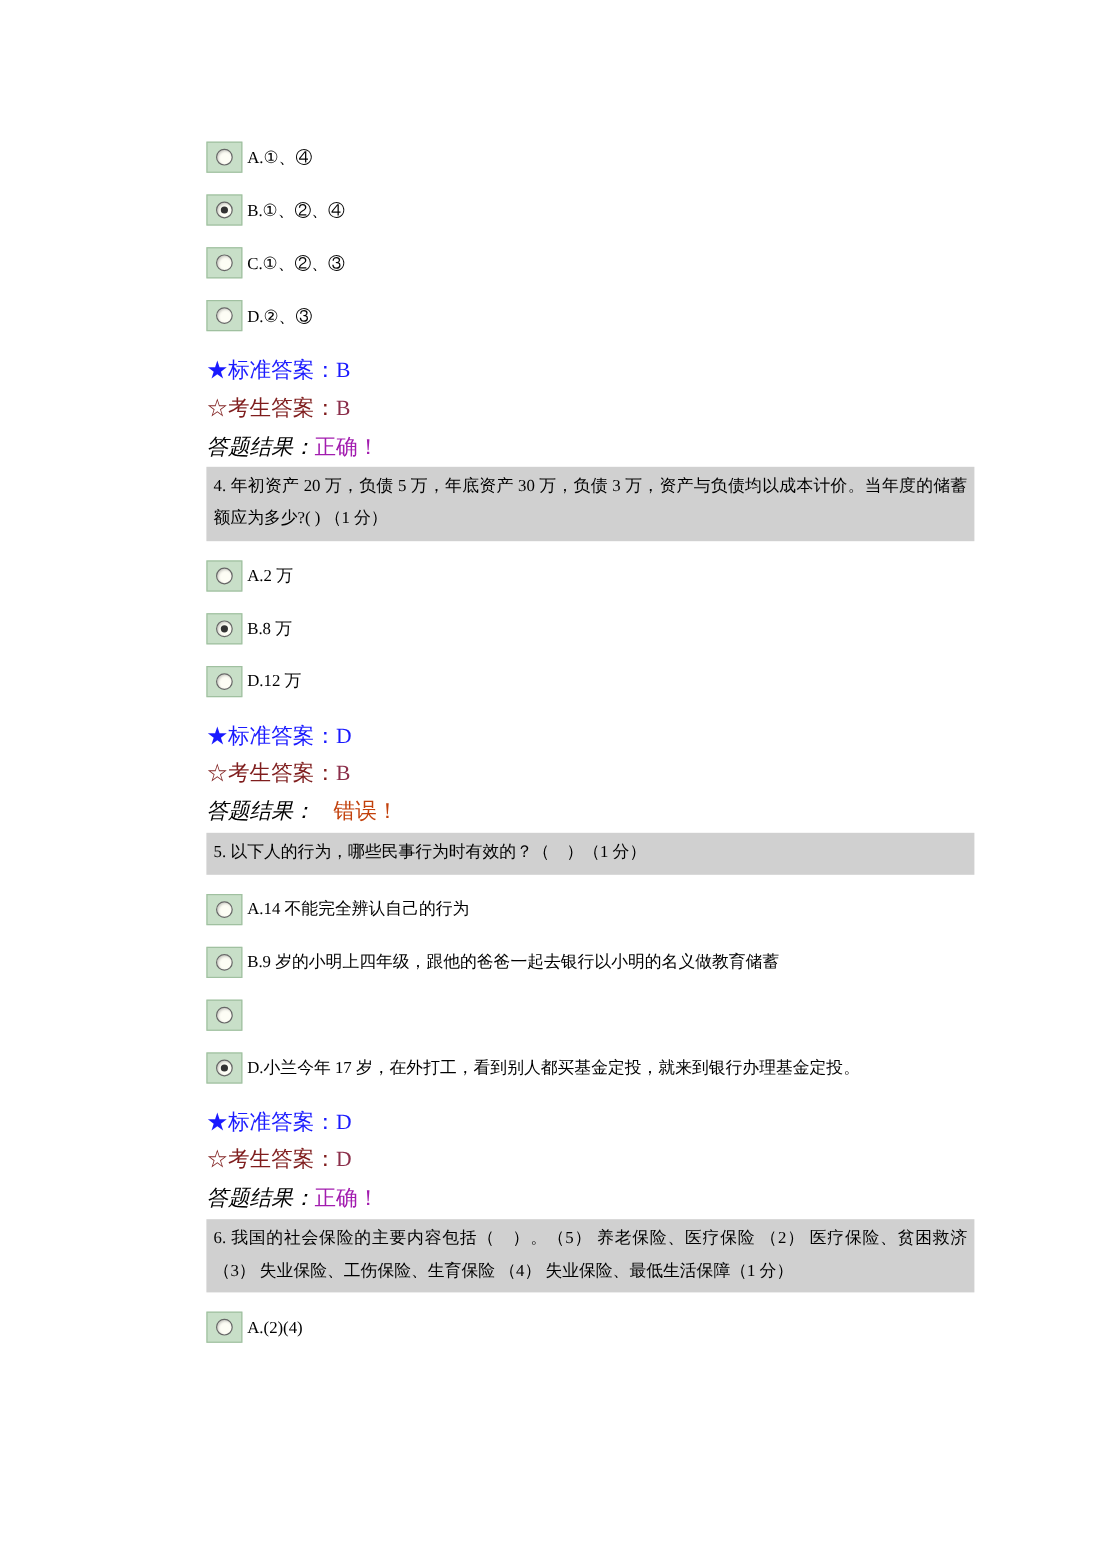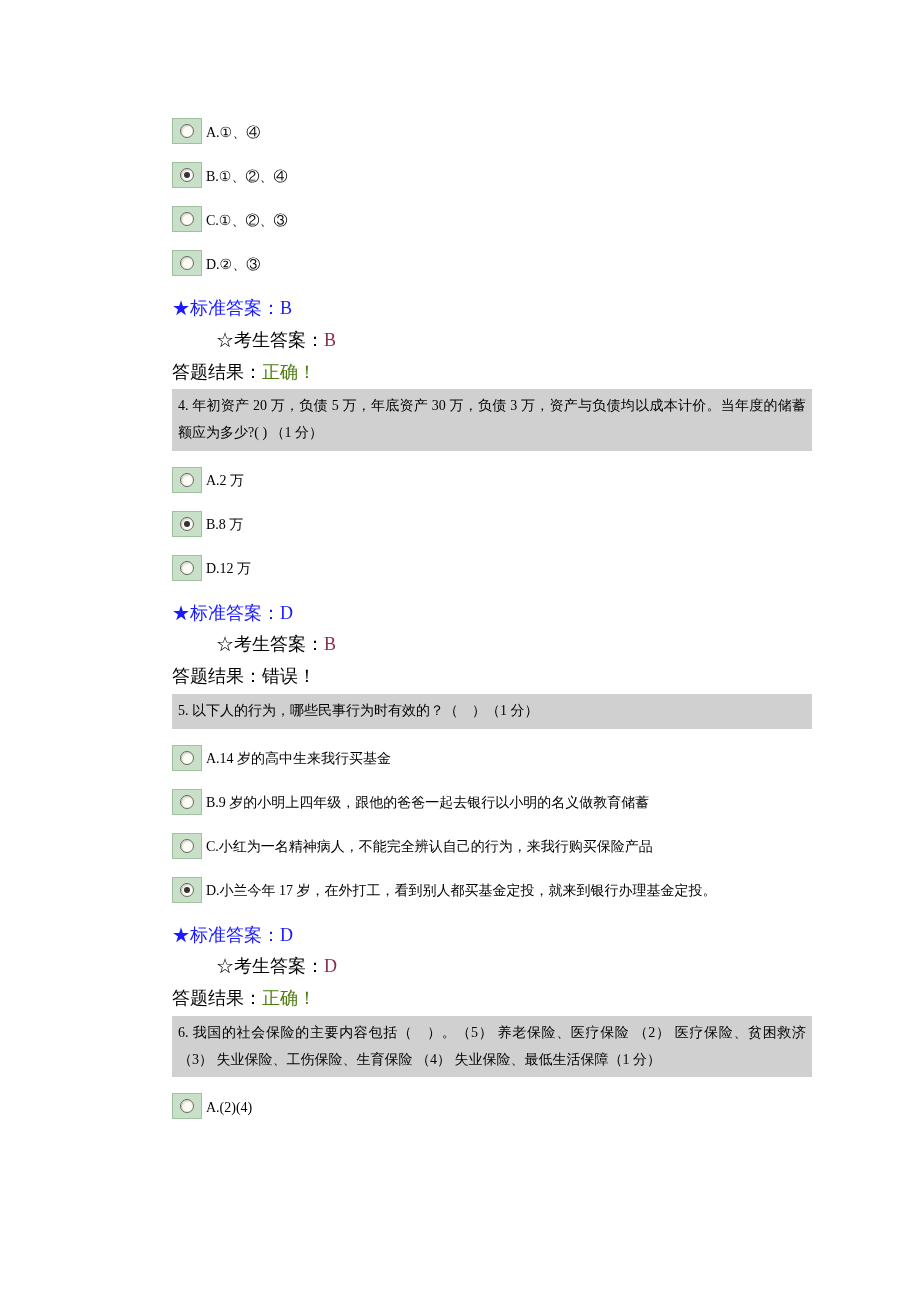--- a/index.html
+++ b/index.html
@@ -56,34 +56,35 @@
       margin: 3px 0;
       font-size: 18px;
     }
     .std-label {
       color: #1a1aff;
     }
     .std-value {
       color: #1a1aff;
     }
     .user-label {
-      color: #000000;
-      margin-left: 44px;
+      color: #7f1d1d;
     }
     .user-value {
       color: #8b2e4a;
     }
     .result-label {
       color: #000;
+      font-style: italic;
     }
     .result-correct {
-      color: #4d7c0f;
+      color: #a21caf;
     }
     .result-wrong {
-      color: #000000;
+      color: #c2410c;
+      margin-left: 16px;
     }
     .question-bar {
       background: #d0d0d0;
       padding: 4px 6px;
       margin: 2px 0 16px 0;
       font-size: 14px;
       line-height: 1.9;
       text-align: justify;
     }
   </style>
@@ -161,33 +162,32 @@
   <div class="answer-line">
     <span class="result-label">答题结果：</span><span class="result-wrong">错误！</span>
   </div>
 
   <div class="question-bar">5. 以下人的行为，哪些民事行为时有效的？（　）（1 分）</div>
 
   <div class="option">
     <span class="radio-box">
         <span class="radio-circle"></span>
       </span>
-    <span class="option-text">A.14 岁的高中生来我行买基金</span>
+    <span class="option-text">A.14 不能完全辨认自己的行为</span>
   </div>
   <div class="option">
     <span class="radio-box">
         <span class="radio-circle"></span>
       </span>
     <span class="option-text">B.9 岁的小明上四年级，跟他的爸爸一起去银行以小明的名义做教育储蓄</span>
   </div>
   <div class="option">
     <span class="radio-box">
         <span class="radio-circle"></span>
       </span>
-    <span class="option-text">C.小红为一名精神病人，不能完全辨认自己的行为，来我行购买保险产品</span>
   </div>
   <div class="option">
     <span class="radio-box">
         <span class="radio-circle">
           <span class="radio-dot"></span>
         </span>
       </span>
     <span class="option-text">D.小兰今年 17 岁，在外打工，看到别人都买基金定投，就来到银行办理基金定投。</span>
   </div>
 

